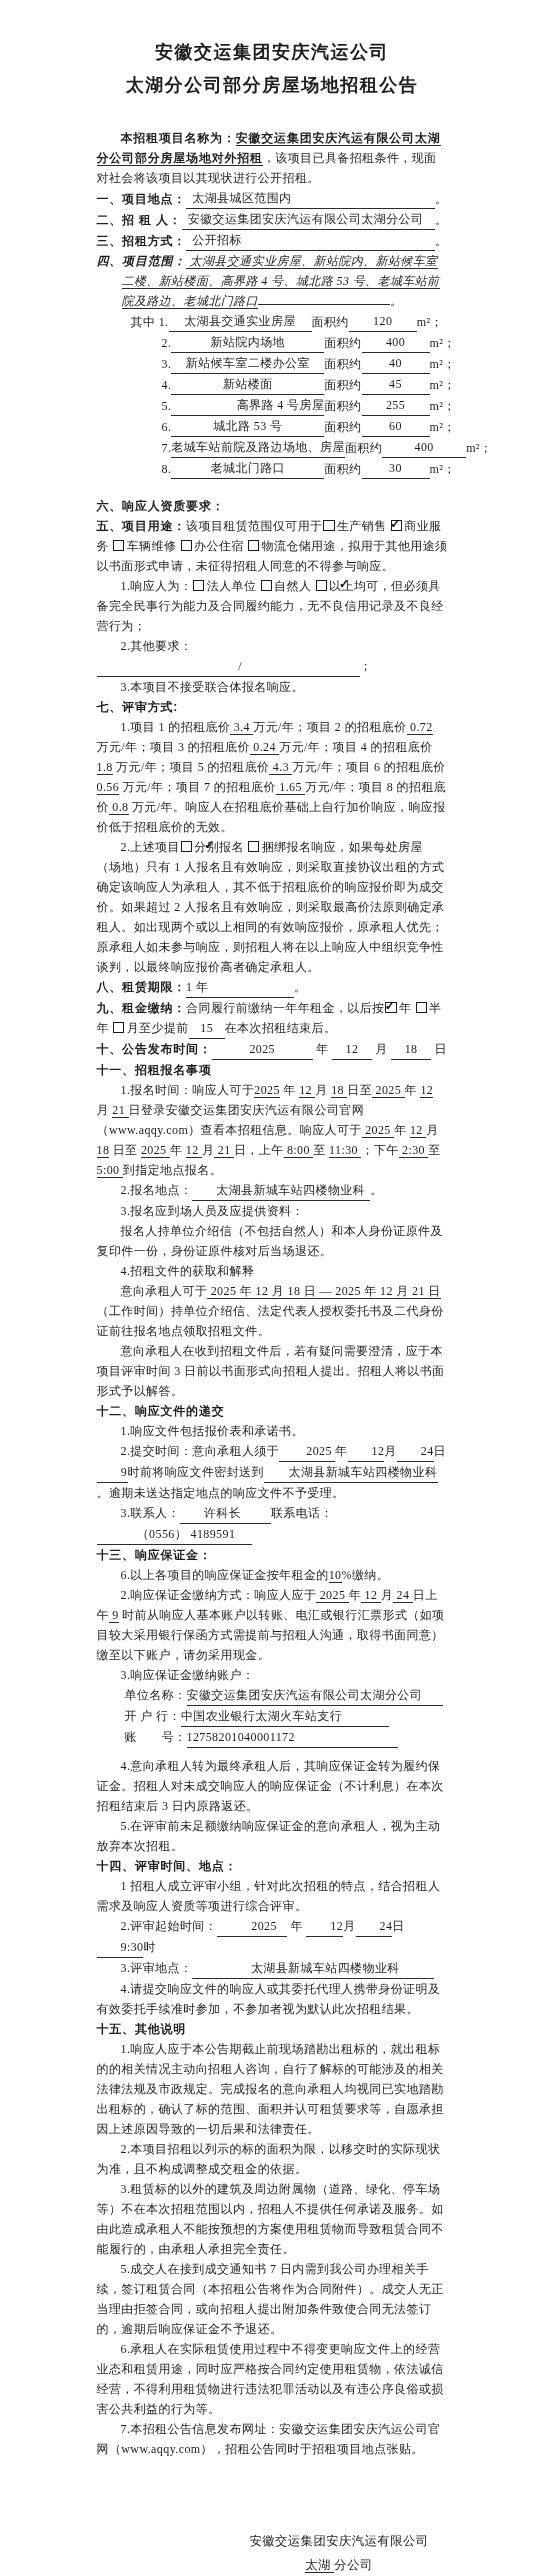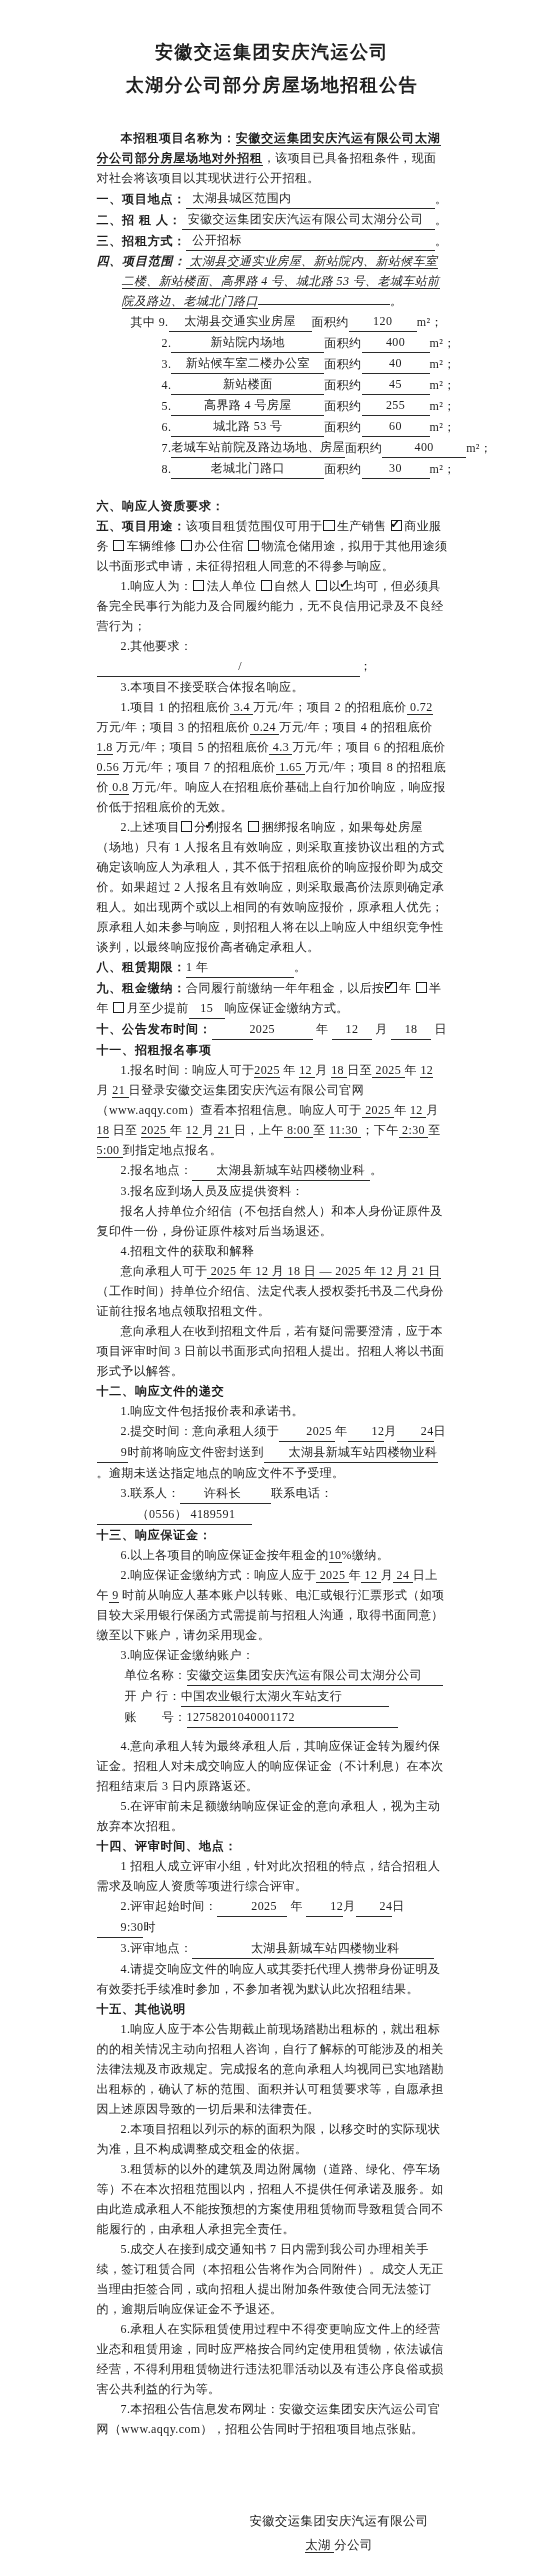--- a/index.html
+++ b/index.html
@@ -61,21 +61,21 @@
         <span class="u fill">安徽交运集团安庆汽运有限公司太湖分公司</span>
         <span>。</span>
       </p>
       <p class="flex">
         <span class="b">三、招租方式：</span>
         <span class="u fill">公开招标</span>
         <span>。</span>
       </p>
       <p class="hang"><span class="b">四、项目范围：</span><span class="u">  太湖县交通实业房屋、新站院内、新站候车室二楼、新站楼面、高界路 4 号、城北路 53 号、老城车站前院及路边、老城北门路口</span><span class="u" style="min-width: 132px; display: inline-block;"></span><span>。</span></p>
       <p class="item item1">
-        <span>其中 9.</span>
+        <span>其中 1.</span>
         <span class="u ctr" style="min-width: 143px; display: inline-block;">太湖县交通实业房屋</span>
         <span>面积约</span>
         <span class="u ctr" style="min-width: 68px; display: inline-block;">120</span>
         <span>m²；</span>
       </p>
       <p class="item">
         <span>2.</span>
         <span class="u ctr" style="min-width: 153px; display: inline-block;">新站院内场地</span>
         <span>面积约</span>
         <span class="u ctr" style="min-width: 68px; display: inline-block;">400</span>
@@ -90,21 +90,21 @@
       </p>
       <p class="item">
         <span>4.</span>
         <span class="u ctr" style="min-width: 153px; display: inline-block;">新站楼面</span>
         <span>面积约</span>
         <span class="u ctr" style="min-width: 68px; display: inline-block;">45</span>
         <span>m²；</span>
       </p>
       <p class="item">
         <span>5.</span>
-        <span class="u ctr" style="min-width: 153px; display: inline-block;">高界路 4 号房屋</span>
+        <span class="u ctr" style="min-width: 153px; display: inline-block; text-align: right;">高界路 4 号房屋</span>
         <span>面积约</span>
         <span class="u ctr" style="min-width: 68px; display: inline-block;">255</span>
         <span>m²；</span>
       </p>
       <p class="item">
         <span>6.</span>
         <span class="u ctr" style="min-width: 153px; display: inline-block;">城北路 53 号</span>
         <span>面积约</span>
         <span class="u ctr" style="min-width: 68px; display: inline-block;">60</span>
         <span>m²；</span>
@@ -122,24 +122,25 @@
         <span>面积约</span>
         <span class="u ctr" style="min-width: 68px; display: inline-block;">30</span>
         <span>m²；</span>
       </p>
       <div style="height: 17px;"></div>
       <p><span class="b">六、响应人资质要求：</span></p>
       <p><span class="b">五、项目用途：</span><span>该项目租赁范围仅可用于</span><span class="cb"></span><span>生产销售 </span><span class="cb checked"></span><span>商业服务 </span><span class="cb"></span><span>车辆维修 </span><span class="cb"></span><span>办公住宿 </span><span class="cb"></span><span>物流仓储用途，拟用于其他用途须以书面形式申请，未征得招租人同意的不得参与响应。</span></p>
       <p class="ind"><span>1.响应人为：</span><span class="cb"></span><span>法人单位 </span><span class="cb"></span><span>自然人 </span><span class="cb checked"></span><span>以上均可，但必须具备完全民事行为能力及合同履约能力，无不良信用记录及不良经营行为；</span></p>
       <p class="ind"><span>2.其他要求：</span><span class="u ctr" style="min-width: 263px; display: inline-block;">/</span><span>；</span></p>
       <p class="ind"><span>3.本项目不接受联合体报名响应。</span></p>
+      <p><span class="b">七、评审方式:</span></p>
       <p class="ind"><span>1.项目 1 的招租底价</span><span class="u"> 3.4 </span><span>万元/年；项目 2 的招租底价</span><span class="u"> 0.72</span><span> 万元/年；项目 3 的招租底价</span><span class="u"> 0.24 </span><span>万元/年；项目 4 的招租底价</span><span class="u"> 1.8</span><span> 万元/年；项目 5 的招租底价</span><span class="u"> 4.3 </span><span>万元/年；项目 6 的招租底价</span><span class="u"> 0.56</span><span> 万元/年；项目 7 的招租底价</span><span class="u"> 1.65 </span><span>万元/年；项目 8 的招租底价</span><span class="u"> 0.8</span><span> 万元/年。响应人在招租底价基础上自行加价响应，响应报价低于招租底价的无效。</span></p>
       <p class="ind"><span>2.上述项目</span><span class="cb checked"></span><span>分别报名 </span><span class="cb"></span><span>捆绑报名响应，如果每处房屋（场地）只有 1 人报名且有效响应，则采取直接协议出租的方式确定该响应人为承租人，其不低于招租底价的响应报价即为成交价。如果超过 2 人报名且有效响应，则采取最高价法原则确定承租人。如出现两个或以上相同的有效响应报价，原承租人优先；原承租人如未参与响应，则招租人将在以上响应人中组织竞争性谈判，以最终响应报价高者确定承租人。</span></p>
       <p><span class="b">八、租赁期限：</span><span class="u" style="min-width: 108px; display: inline-block;"> 1 年</span><span>。</span></p>
-      <p><span class="b">九、租金缴纳：</span><span>合同履行前缴纳一年年租金，以后按</span><span class="cb checked"></span><span>年 </span><span class="cb"></span><span>半年 </span><span class="cb"></span><span>月至少提前</span><span class="u ctr" style="min-width: 36px; display: inline-block;"> 15 </span><span>响应保证金缴纳方式。</span></p>
+      <p><span class="b">九、租金缴纳：</span><span>合同履行前缴纳一年年租金，以后按</span><span class="cb checked"></span><span>年 </span><span class="cb"></span><span>半年 </span><span class="cb"></span><span>月至少提前</span><span class="u ctr" style="min-width: 36px; display: inline-block;"> 15 </span><span>在本次招租结束后。</span></p>
       <p><span class="b">十、公告发布时间：</span><span class="u ctr" style="min-width: 101px; display: inline-block;">2025</span><span> 年 </span><span class="u ctr" style="min-width: 40px; display: inline-block;">12</span><span> 月 </span><span class="u ctr" style="min-width: 40px; display: inline-block;">18</span><span> 日</span></p>
       <p><span class="b">十一、招租报名事项</span></p>
       <p class="ind"><span>1.报名时间：响应人可于</span><span class="u">2025</span><span> 年 </span><span class="u"> 12 </span><span>月 </span><span class="u">18 </span><span> 日至</span><span class="u"> 2025 </span><span> 年 </span><span class="u"> 12 </span><span>月 </span><span class="u"> 21 </span><span>日登录安徽交运集团安庆汽运有限公司官网（www.aqqy.com）查看本招租信息。响应人可于</span><span class="u"> 2025 </span><span>年 </span><span class="u"> 12 </span><span>月 </span><span class="u">18</span><span> 日至 </span><span class="u">2025 </span><span> 年 </span><span class="u"> 12 </span><span>月</span><span class="u"> 21 </span><span> 日，上午</span><span class="u"> 8:00 </span><span> 至 </span><span class="u">11:30 </span><span>；下午</span><span class="u"> 2:30 </span><span> 至 </span><span class="u"> 5:00 </span><span> 到指定地点报名。</span></p>
       <p class="ind"><span>2.报名地点：</span><span class="u" style="min-width: 178px; display: inline-block;"> 太湖县新城车站四楼物业科</span><span>。</span></p>
       <p class="ind"><span>3.报名应到场人员及应提供资料：</span></p>
       <p class="ind"><span>报名人持单位介绍信（不包括自然人）和本人身份证原件及复印件一份，身份证原件核对后当场退还。</span></p>
       <p class="ind"><span>4.招租文件的获取和解释</span></p>
       <p class="ind"><span>意向承租人可于</span><span class="u"> 2025 年 12 月 18 日 —  2025 年 12 月 21 日</span><span>（工作时间）持单位介绍信、法定代表人授权委托书及二代身份证前往报名地点领取招租文件。</span></p>
       <p class="ind"><span>意向承租人在收到招租文件后，若有疑问需要澄清，应于本项目评审时间 3 日前以书面形式向招租人提出。招租人将以书面形式予以解答。</span></p>
       <p><span class="b">十二、响应文件的递交</span></p>

